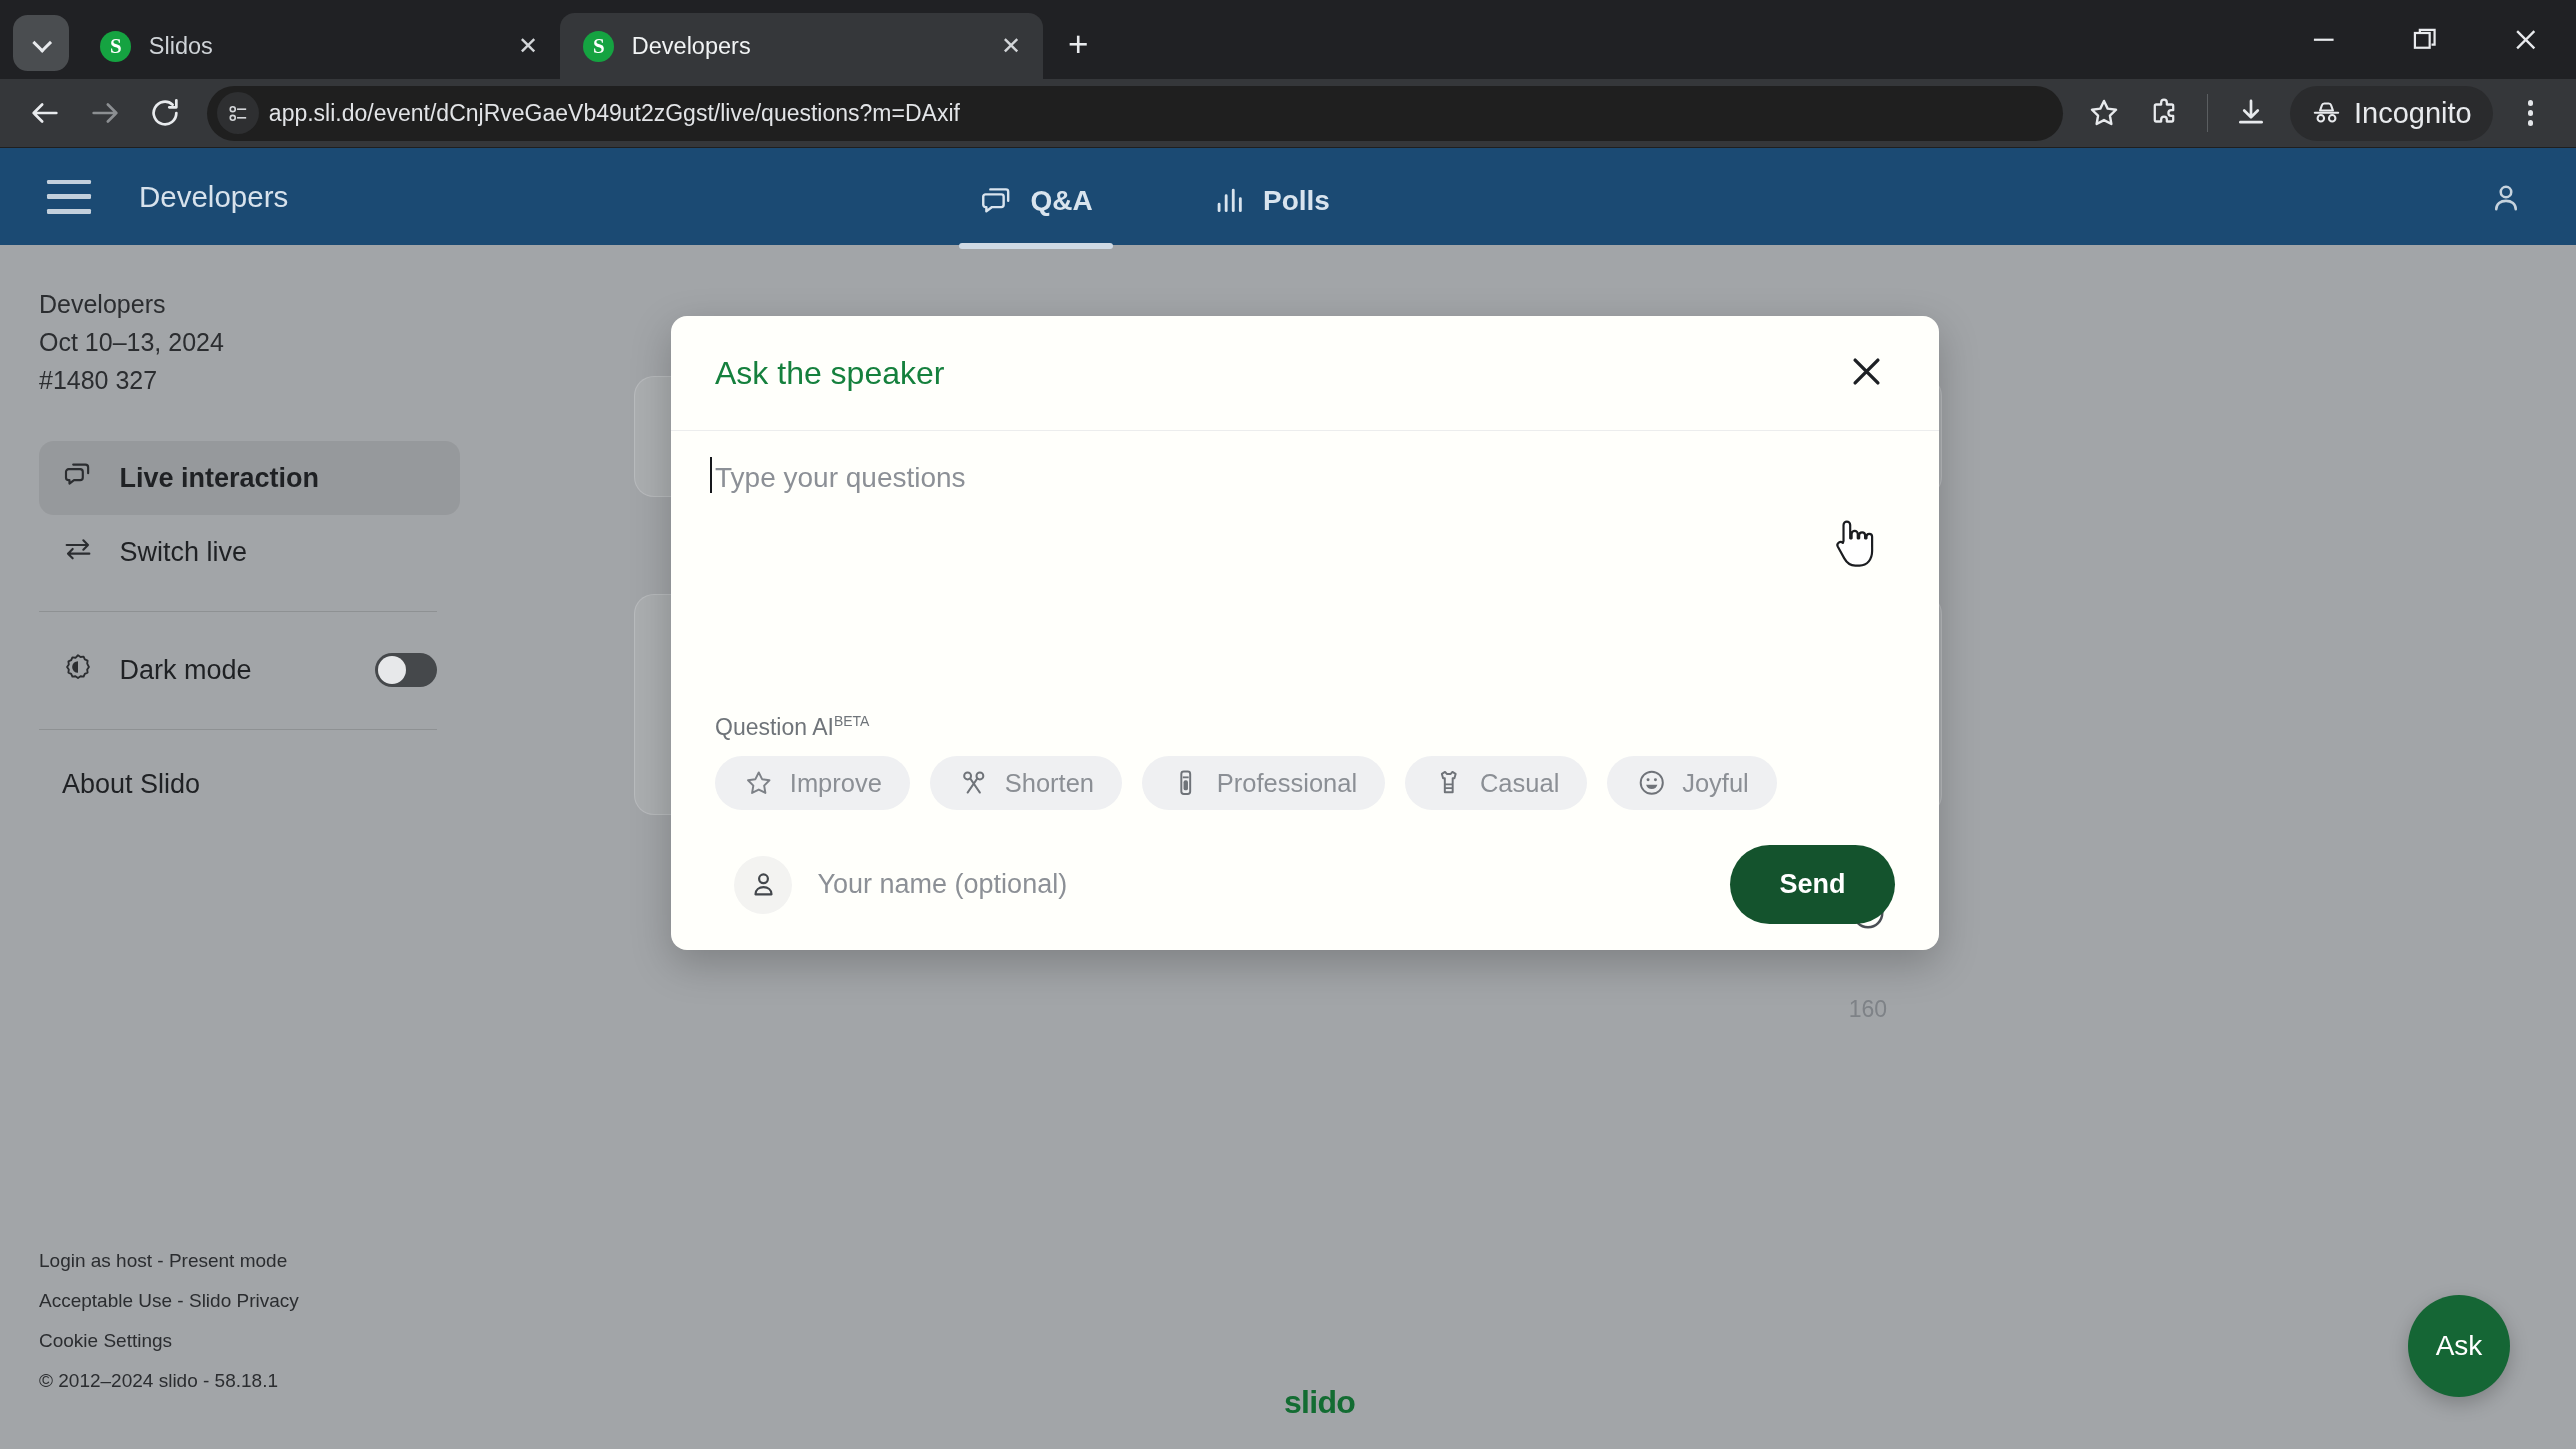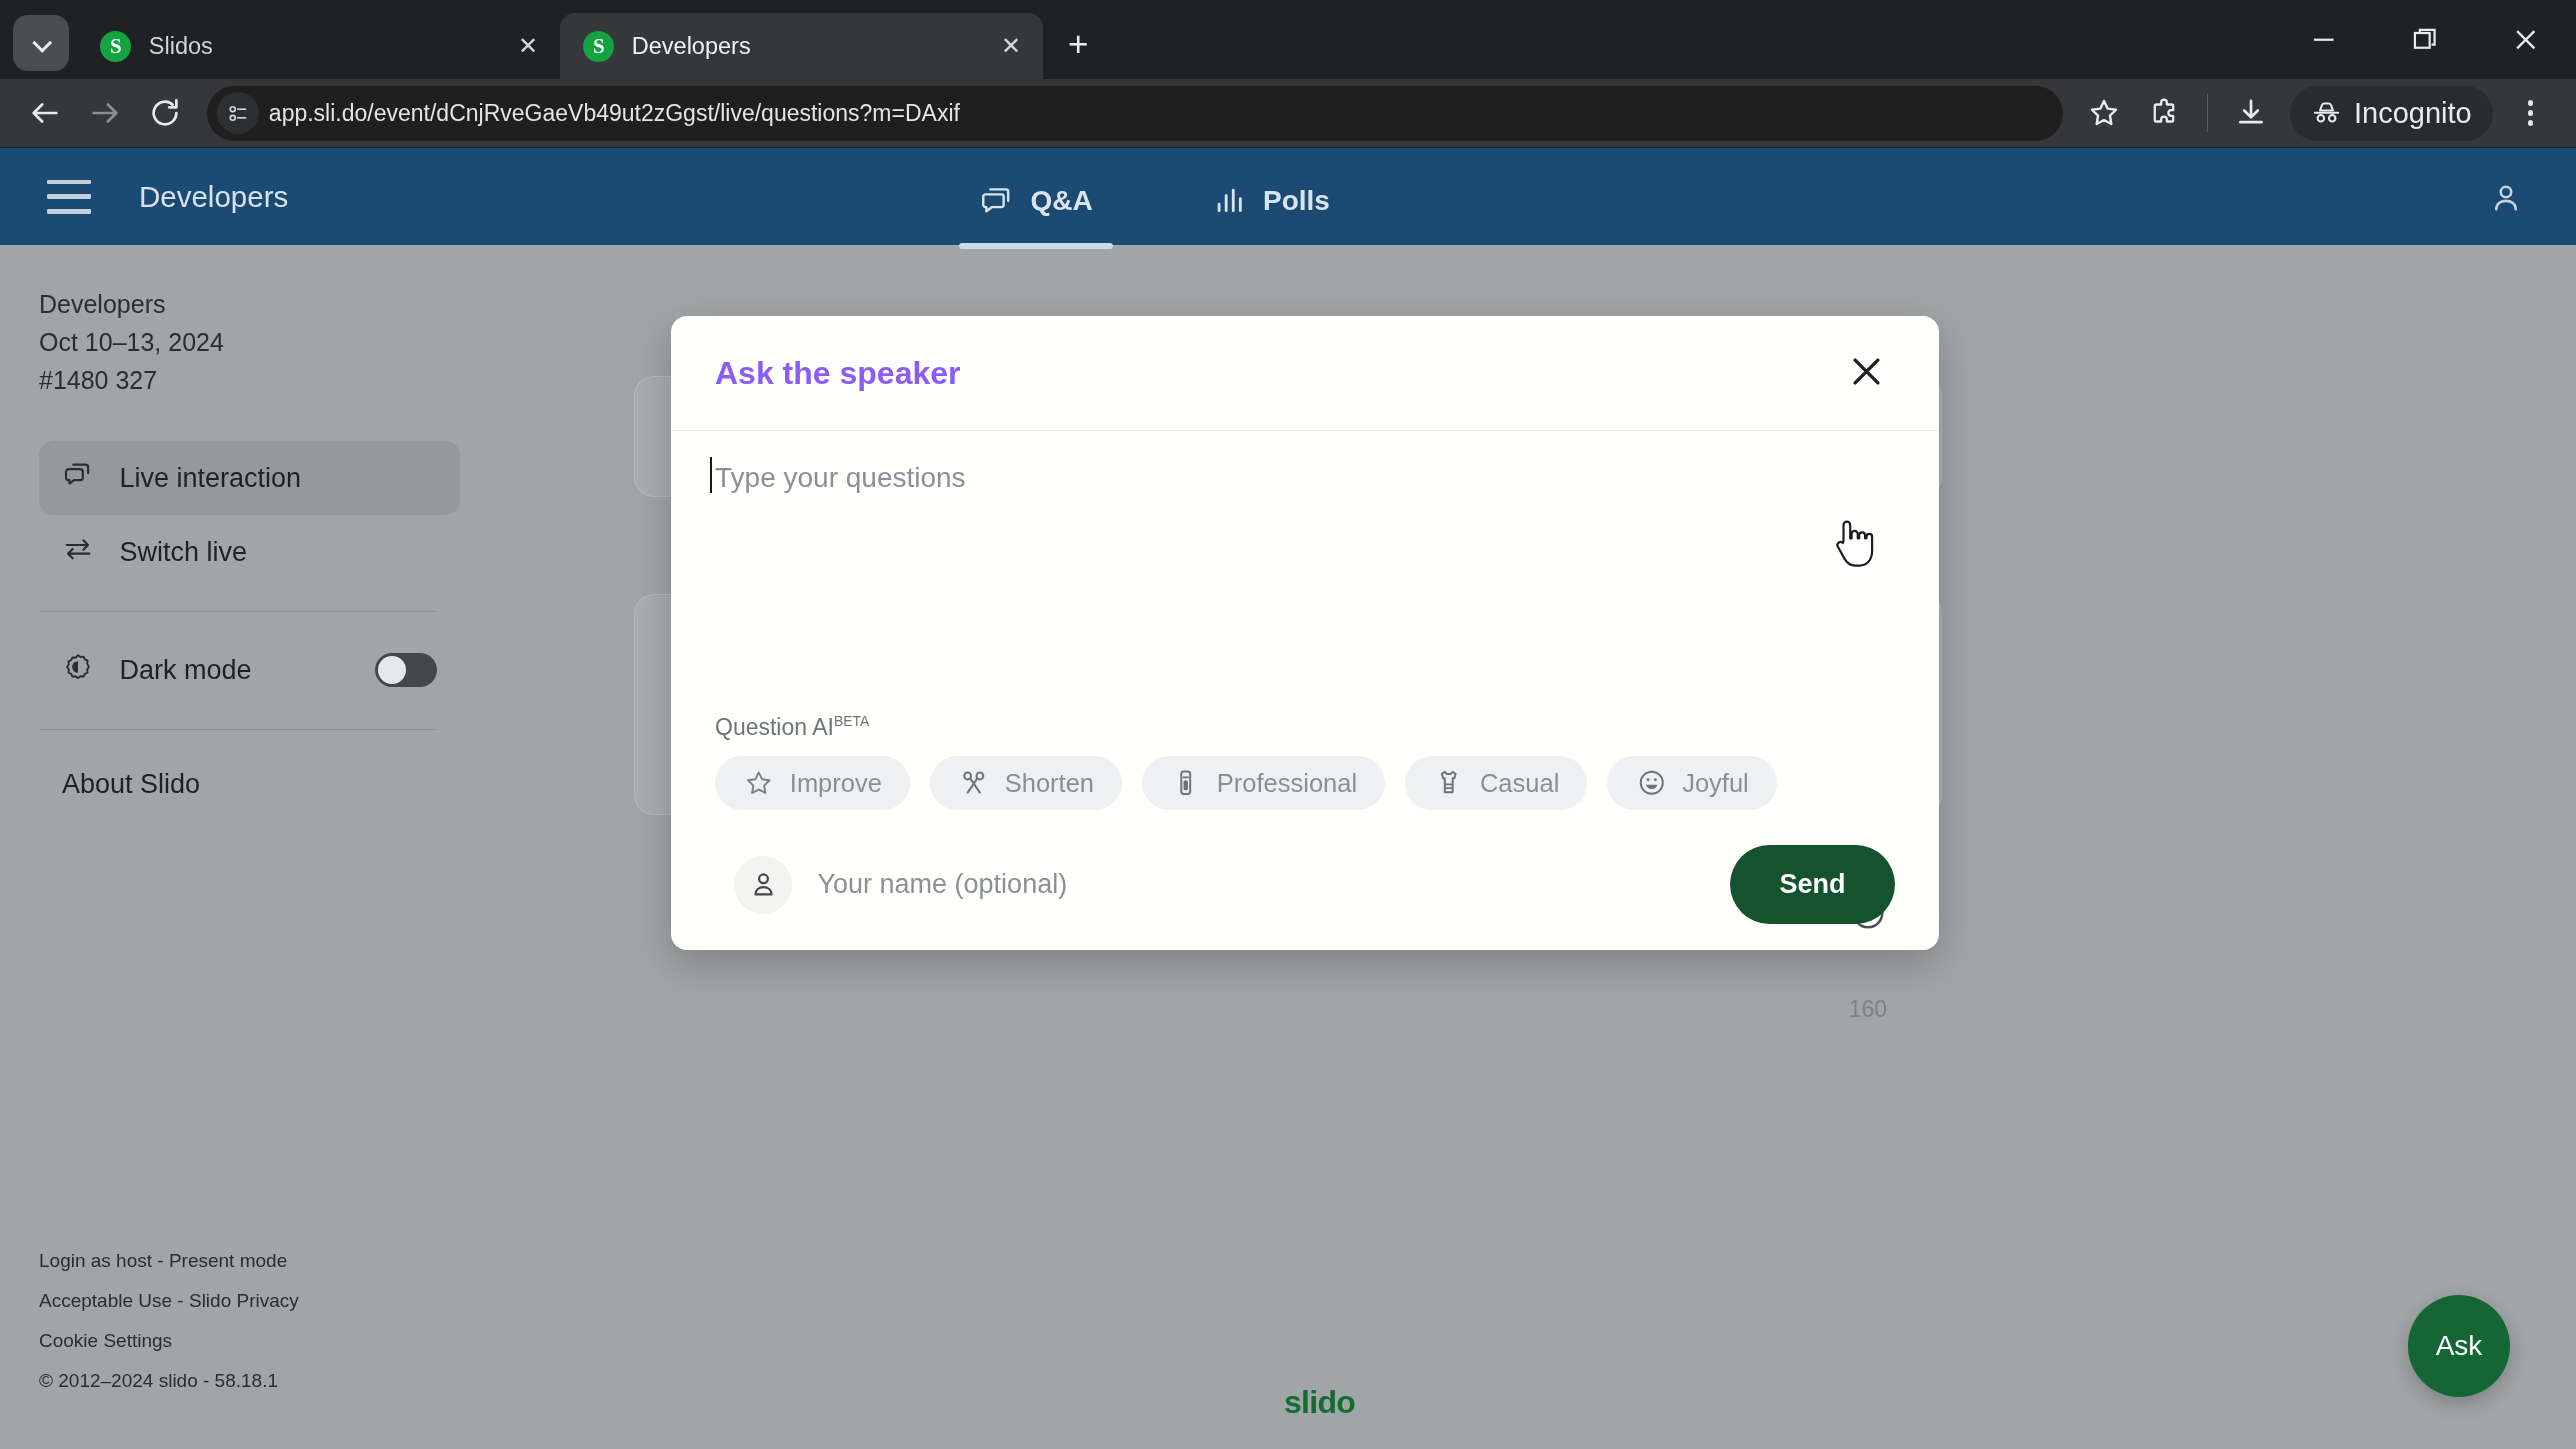--- a/index.html
+++ b/index.html
@@ -116,21 +116,21 @@
 
   .sidebar { width: 456px; padding: 40px 0 0 39px; position: relative; flex: 0 0 auto; }
   .ev-name { font-size: 25px; color: #2b2d30; line-height: 1.52; }
   .ev-dates { font-size: 25px; color: #2b2d30; line-height: 1.52; }
   .ev-code { font-size: 25px; color: #2b2d30; line-height: 1.52; }
   .side-nav { margin-top: 42px; width: 421px; }
   .side-item {
     display: flex; align-items: center; gap: 25.5px; height: 74px;
     padding: 0 23px; border-radius: 14.8px; font-size: 27px; color: #1f2124;
   }
-  .side-item.active { background: rgba(0,0,0,0.07); }
+  .side-item.active { background: rgba(0,0,0,0.07); font-weight: bold; }
   .side-sep { height: 1.3px; background: rgba(0,0,0,0.12); margin: 21.5px 23px 21.5px 0; width: 398px; }
   .side-item.toggle-row { justify-content: flex-start; }
   .toggle {
     margin-left: auto; width: 62px; height: 34px; border-radius: 17px;
     background: #45484b; position: relative; flex: 0 0 auto;
   }
   .toggle .knob {
     position: absolute; left: 2.7px; top: 2.7px; width: 28px; height: 28px;
     border-radius: 50%; background: #e7e8ea;
   }
@@ -166,21 +166,21 @@
   .modal {
     position: absolute; left: 671px; top: 168px; width: 1268px; height: 634px;
     background: #fffffb; border-radius: 16px;
     box-shadow: 0 13.4px 40px rgba(0,0,0,0.22);
     display: flex; flex-direction: column;
   }
   .modal-head {
     height: 115px; border-bottom: 1.3px solid #eceded; display: flex; align-items: center;
     padding: 0 44px; position: relative; flex: 0 0 auto;
   }
-  .modal-title { font-size: 32px; font-weight: bold; color: #8b5cf6; }
+  .modal-title { font-size: 32px; font-weight: normal; color: #15803d; }
   .modal-close {
     position: absolute; right: 52px; top: 34px; width: 42px; height: 42px;
     display: flex; align-items: center; justify-content: center;
   }
   .modal-body { flex: 1 1 auto; position: relative; padding: 31px 44px 0 44px; }
   .q-placeholder {
     font-size: 28px; color: #8c9096; position: relative; display: inline-block;
   }
   .caret {
     position: absolute; left: -4.7px; top: -5.4px; width: 2px; height: 36px; background: #16181b;

